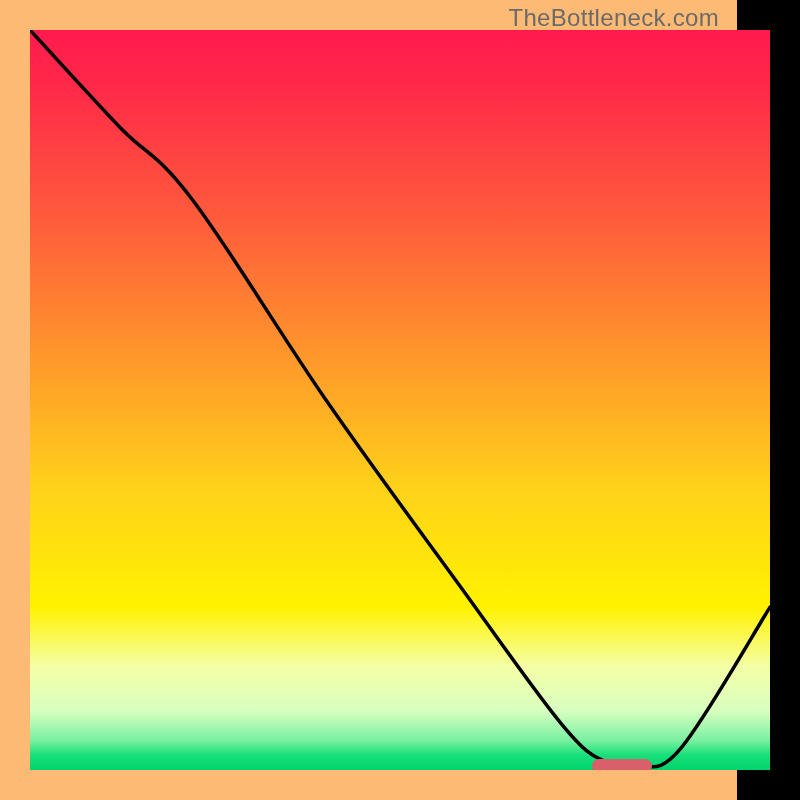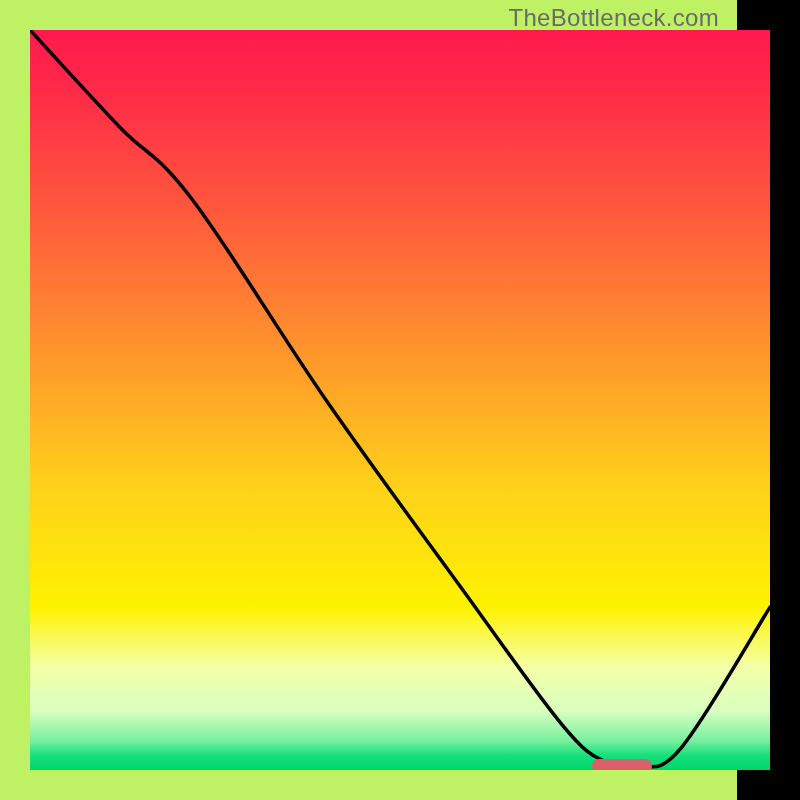--- a/index.html
+++ b/index.html
@@ -8,21 +8,21 @@
     width: 800px;
     height: 800px;
     background: #000;
     overflow: hidden;
     font-family: Arial, Helvetica, sans-serif;
   }
   .frame {
     position: relative;
     width: 737px;
     height: 800px;
-    background: #bef264;
+    background: #fdba74;
   }
   .watermark {
     position: absolute;
     top: 4px;
     right: 18px;
     color: #6a6a6a;
     font-size: 24px;
     font-weight: 500;
     letter-spacing: 0.3px;
     user-select: none;

